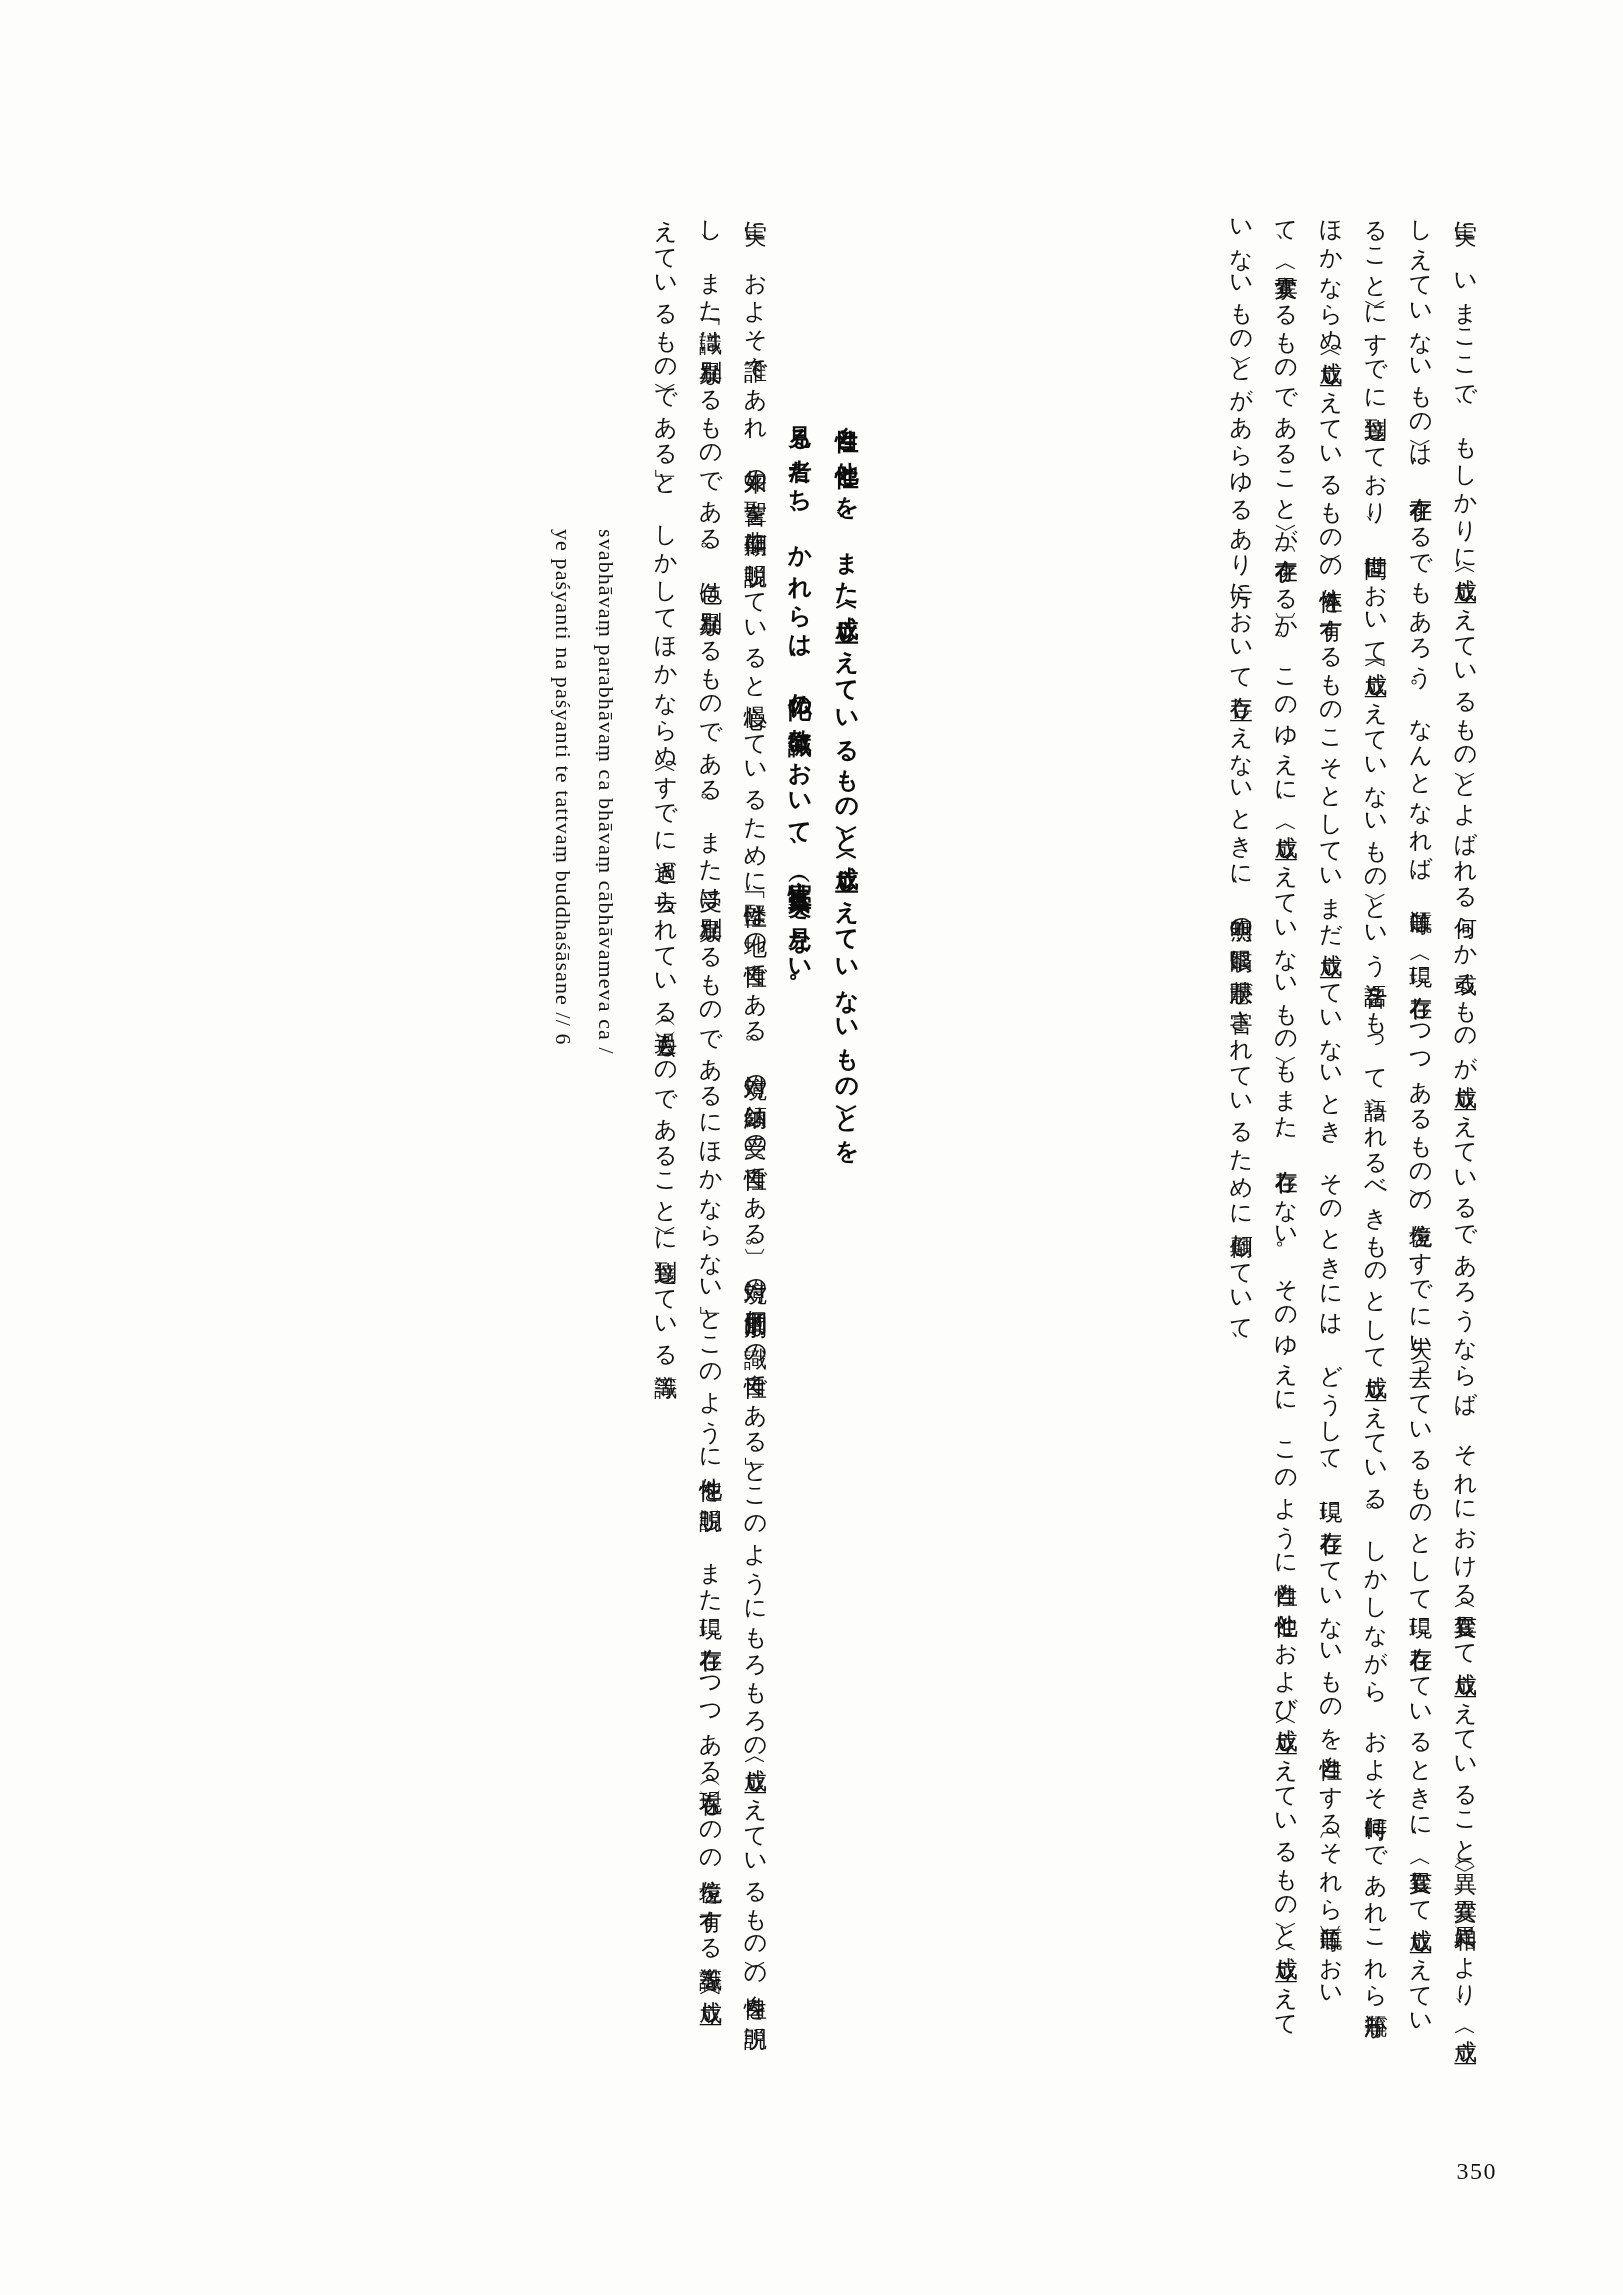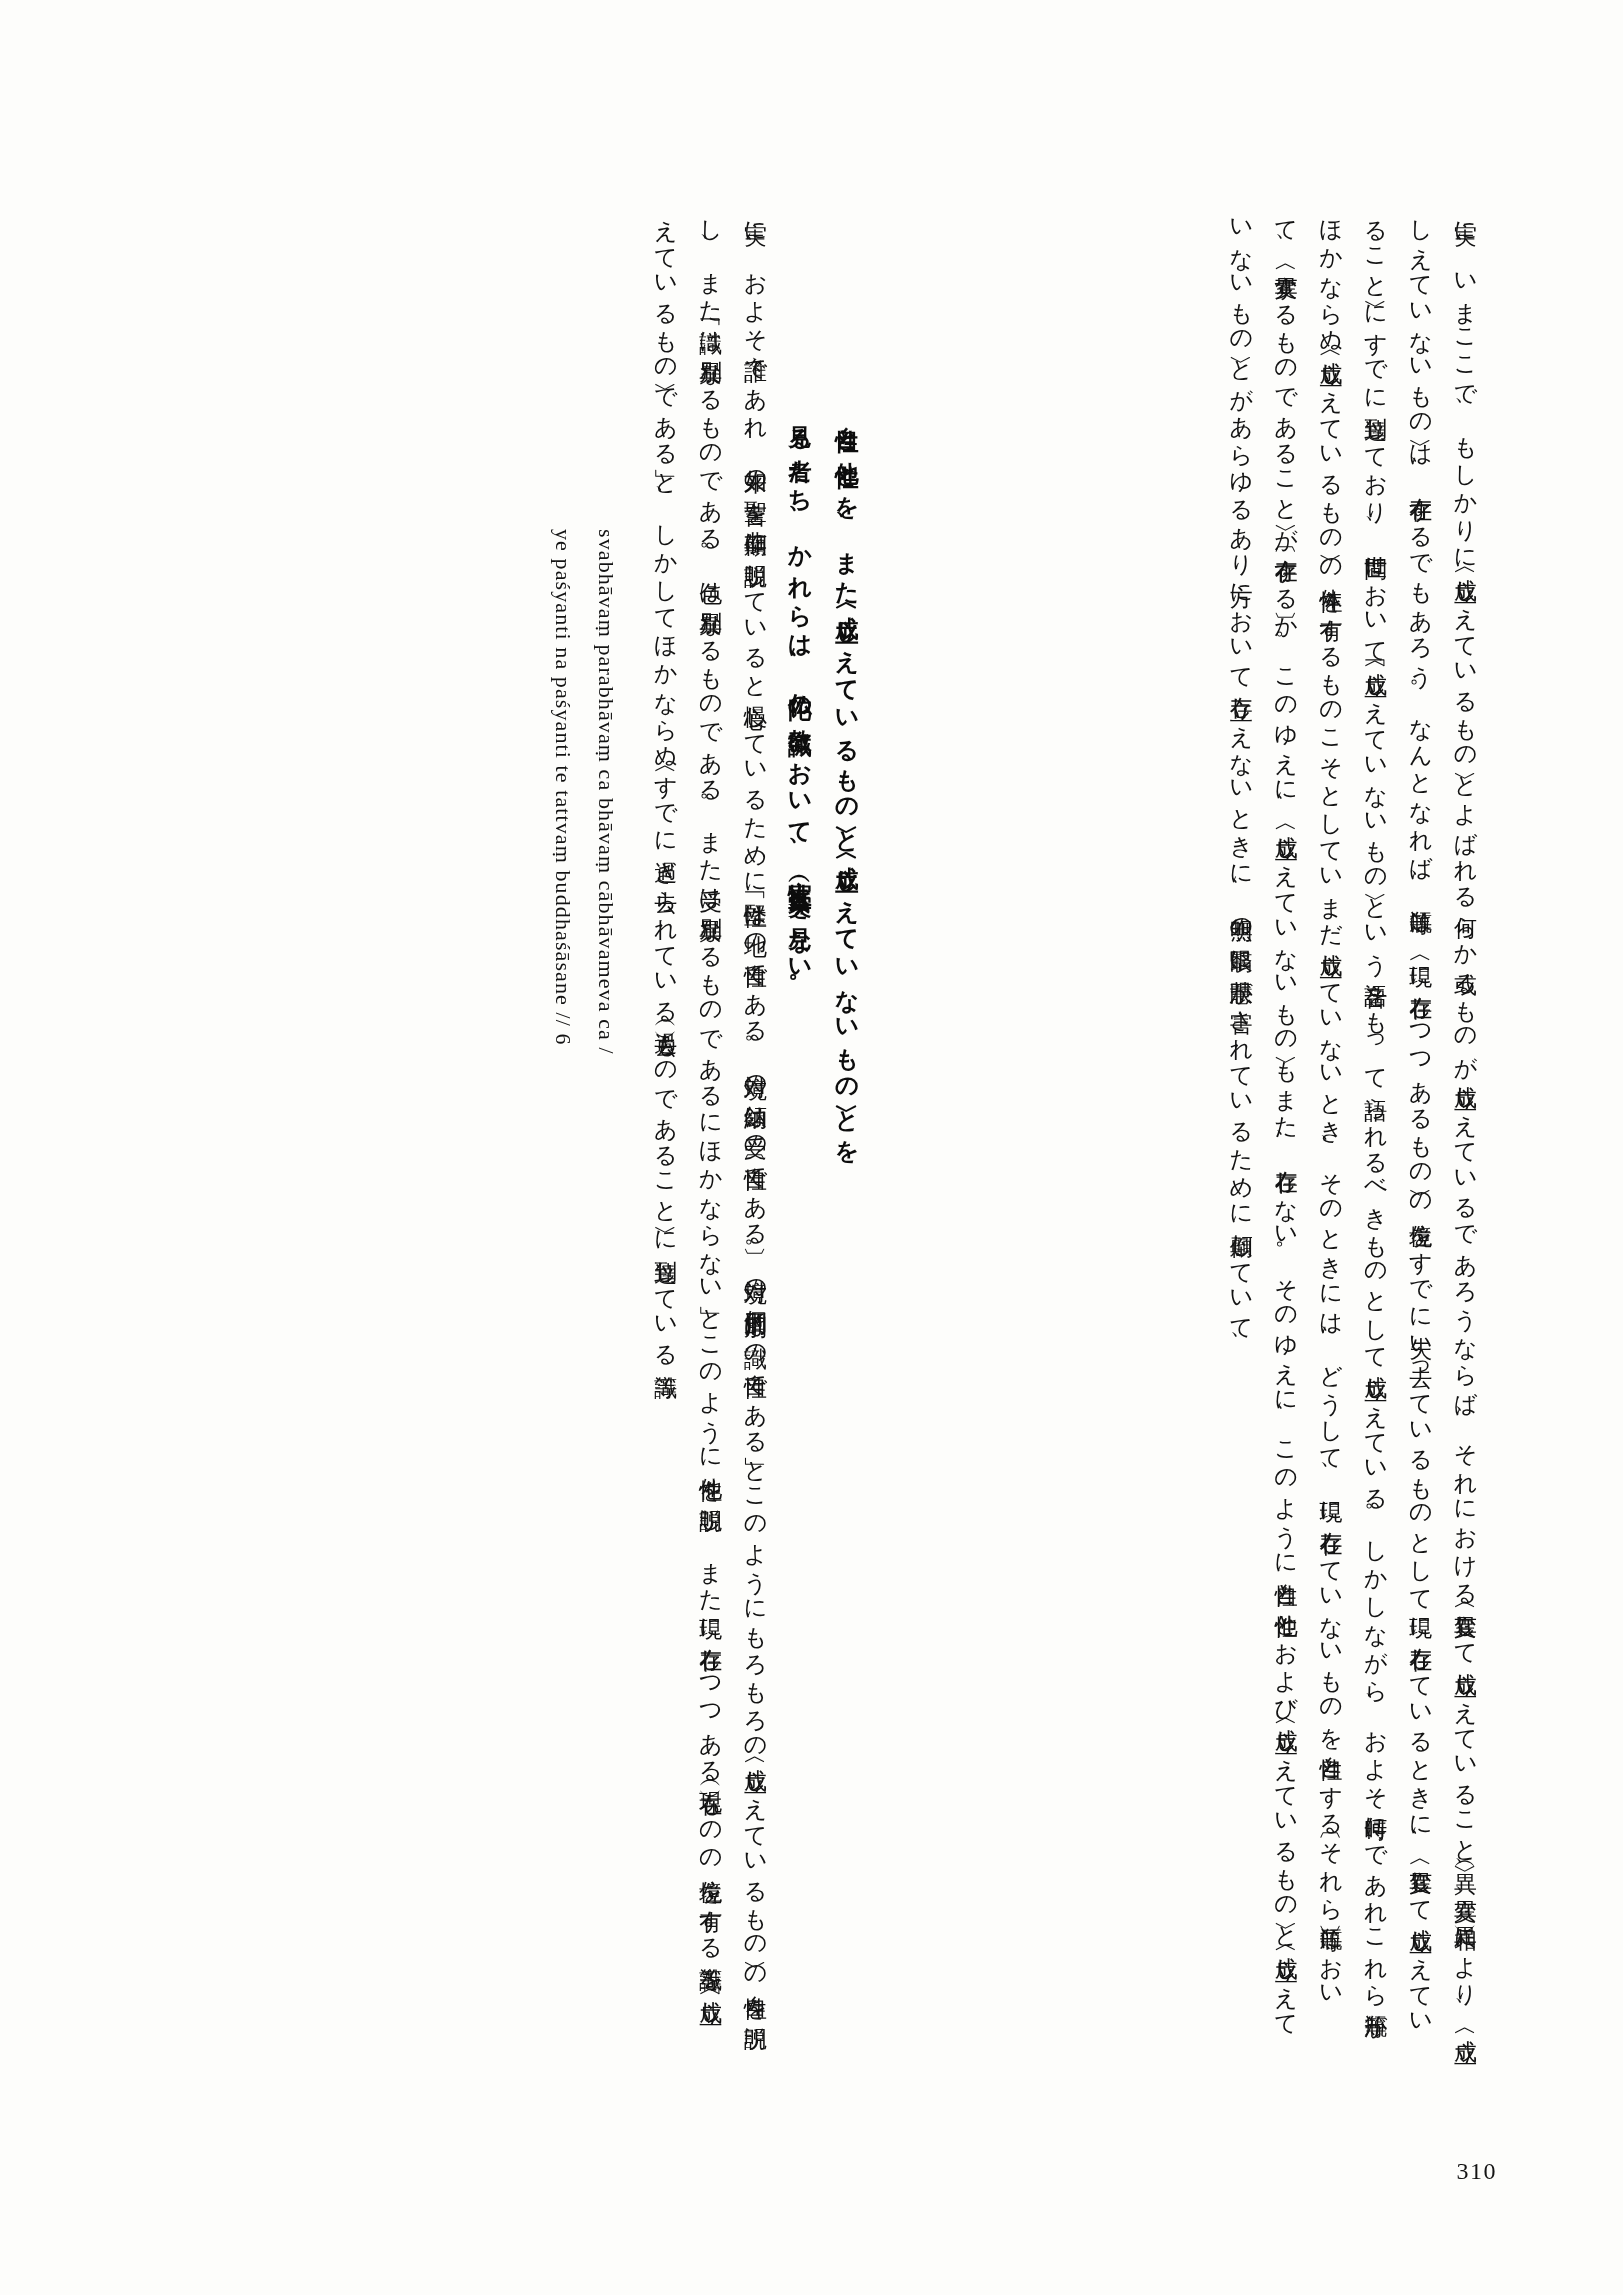--- a/index.html
+++ b/index.html
@@ -105,16 +105,16 @@
   <div class="vbold" id="verse-line-1">自性と他性とを、また〈成立しえているもの〉と〈成立しえていないもの〉とを</div>
   <div class="vbold" id="verse-line-2">見る者たち、かれらは、仏陀の教誡において、実性（真実）を見ない。</div>
 
   <div class="sanskrit-block" id="sanskrit-1">svabhāvaṃ parabhāvaṃ ca bhāvaṃ cābhāvameva ca /</div>
   <div class="sanskrit-block" id="sanskrit-2">ye paśyanti na paśyanti te tattvaṃ buddhaśāsane // 6</div>
 
   <div class="vtext" style="top:204px; right:846px; height:1835px; width:393px;">
     <span class="para">実に、およそ誰々であれ、如来の聖言を非顛倒に説明していると慢心しているために「堅性は地の自性である。対境の領納は受の〔自性である〕。対境の個別的了別は識の自性である」とこのようにもろもろの〈成立しえているもの〉の自性を説明し、また「識は別異なるものである。色は別異なるものである。また受は別異なるものであるにほかならない」とこのように他性を説明し、また現に存在しつつある（現在）ものの境位を有する識等を「〈成立しえているもの〉である」と、しかしてほかならぬ〈すでに過ぎ去られている（過去）ものであること〉に到達している識等</span>
   </div>
 
-  <div class="page-number">310</div>
+  <div class="page-number">350</div>
 
 </div>
 
 
 </body></html>

